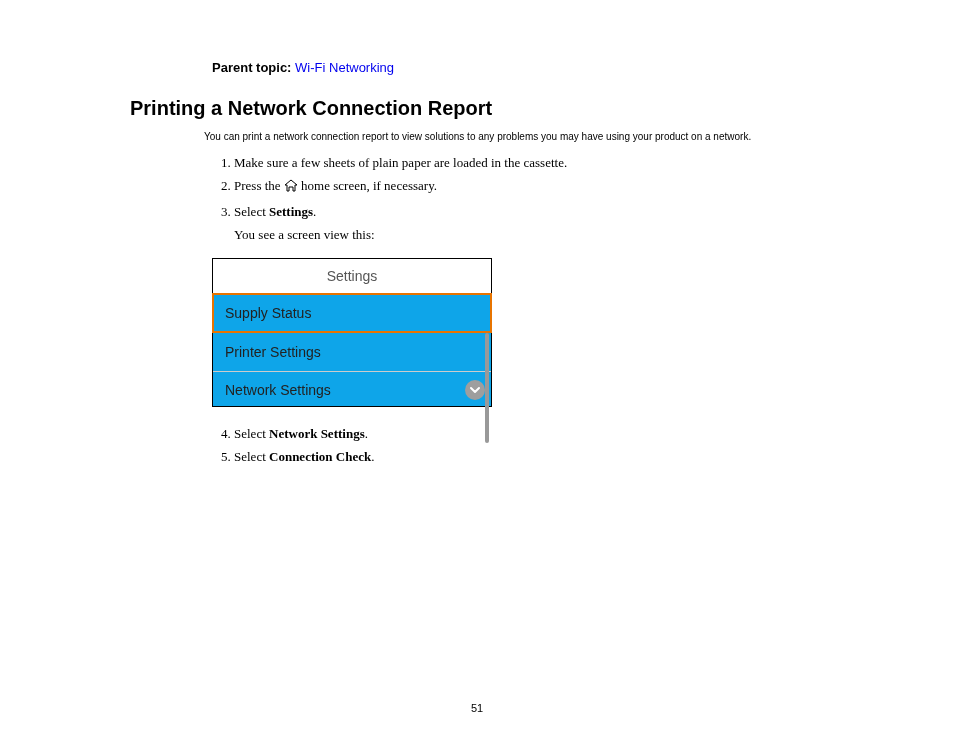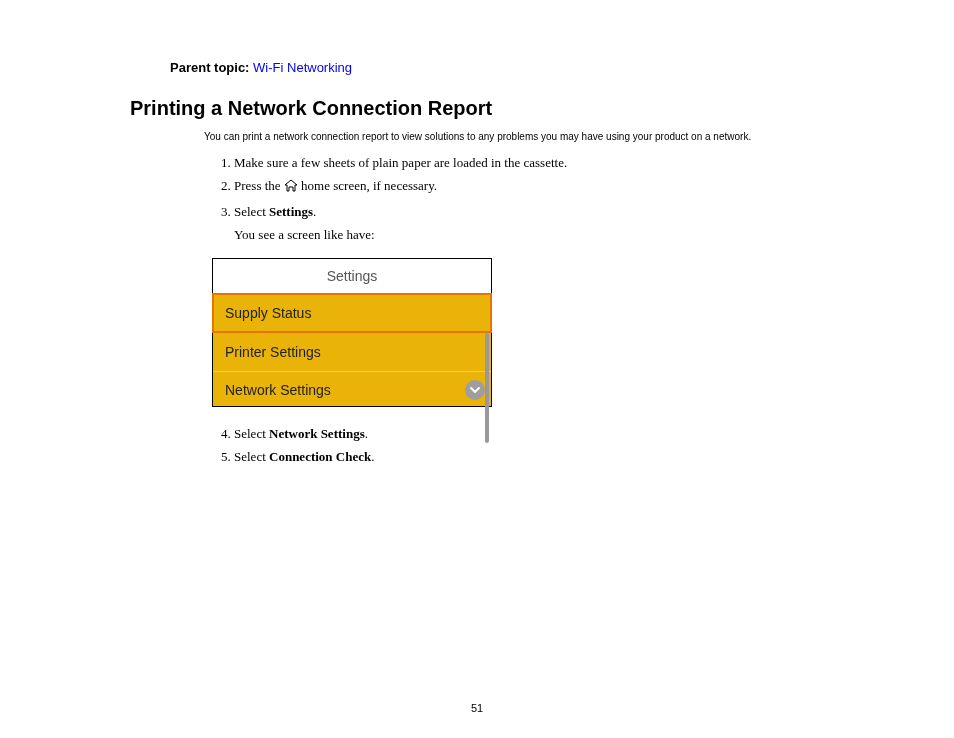--- a/index.html
+++ b/index.html
@@ -9,21 +9,21 @@
       width: 954px;
       height: 738px;
       position: relative;
       color: #000;
     }
     .page {
       padding: 60px 100px 30px 130px;
     }
     .parent-topic {
       font-size: 13px;
-      margin-left: 40px;
+      margin-left: 82px;
       margin-bottom: 22px;
     }
     .parent-topic .label { font-weight: bold; }
     .parent-topic .link { color: #0000EE; }
     h1.page-title {
       font-size: 20px;
       font-weight: bold;
       margin-bottom: 10px;
     }
     .intro {
@@ -65,21 +65,21 @@
     }
     .screen-list {
       position: relative;
     }
     .screen-item {
       padding: 11px 12px;
       font-size: 14px;
       color: #222;
       border-bottom: 1px solid #ccc;
       position: relative;
-      background: #eab308;
+      background: #0ea5e9;
     }
     .screen-item.selected {
       border: 2px solid #E87400;
       margin: -1px -1px 0 -1px;
       padding: 10px 11px;
       z-index: 2;
     }
     .screen-item.last { border-bottom: none; padding-top: 10px; padding-bottom: 6px; height: 34px; }
     .scrollbar {
       position: absolute;
@@ -128,21 +128,21 @@
 
   <ol class="steps">
     <li><span>Make sure a few sheets of plain paper are loaded in the cassette.</span></li>
     <li>
       <span>Press the </span><span class="home-icon"><svg width="14" height="13" viewBox="0 0 14 13">
             <path d="M7 1 L13 6 L11 6 L11 12 L9 12 L9 8 L5 8 L5 12 L3 12 L3 6 L1 6 Z" fill="none" stroke="#000" stroke-width="1"></path>
           </svg></span><span> home screen, if necessary.</span>
     </li>
     <li>
       <span>Select </span><span class="bold">Settings</span><span>.</span>
-      <div class="substep">You see a screen like have:</div>
+      <div class="substep">You see a screen view this:</div>
     </li>
   </ol>
 
   <div class="screen-figure">
     <div class="screen">
       <div class="screen-header">Settings</div>
       <div class="screen-list">
         <div class="screen-item selected">Supply Status</div>
         <div class="screen-item">Printer Settings</div>
         <div class="screen-item last">Network Settings</div>

